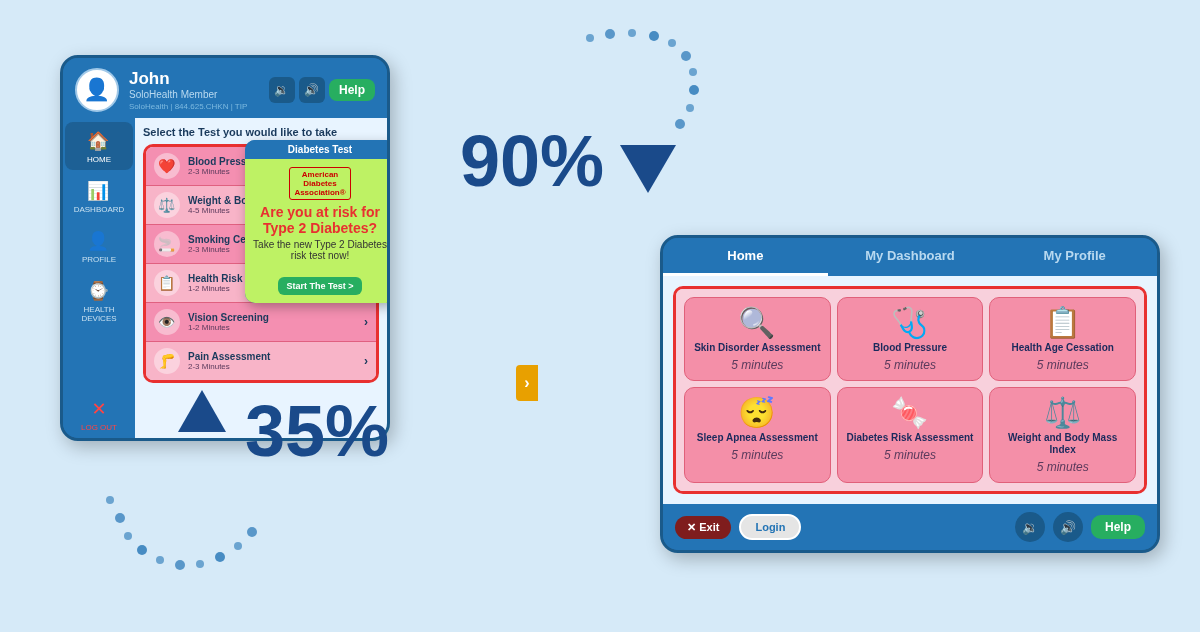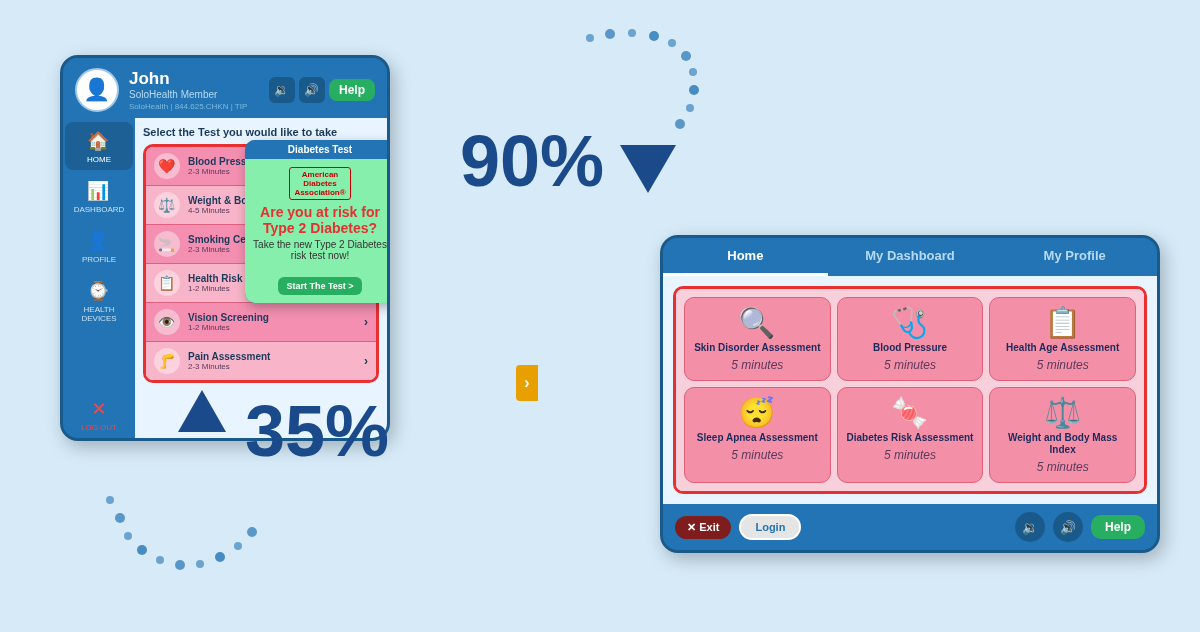--- a/index.html
+++ b/index.html
@@ -164,21 +164,21 @@
     }
     .popup-title-bar {
       background: #2374b5;
       color: #fff;
       text-align: center;
       font-size: 10px;
       font-weight: bold;
       padding: 4px;
     }
     .popup-body {
-      background: #86efac;
+      background: #bef264;
       padding: 8px;
       text-align: center;
     }
     .ada-logo {
       font-size: 8px; color: #c00;
       font-weight: bold; margin-bottom: 4px;
       border: 1px solid #c00;
       display: inline-block;
       padding: 2px 4px; border-radius: 3px;
     }
@@ -501,21 +501,21 @@
           <div class="tile-name">Skin Disorder Assessment</div>
           <div class="tile-time">5 minutes</div>
         </div>
         <div class="health-tile">
           <div class="tile-icon">🩺</div>
           <div class="tile-name">Blood Pressure</div>
           <div class="tile-time">5 minutes</div>
         </div>
         <div class="health-tile">
           <div class="tile-icon">📋</div>
-          <div class="tile-name">Health Age Assessment</div>
+          <div class="tile-name">Health Age Cessation</div>
           <div class="tile-time">5 minutes</div>
         </div>
         <div class="health-tile">
           <div class="tile-icon">😴</div>
           <div class="tile-name">Sleep Apnea Assessment</div>
           <div class="tile-time">5 minutes</div>
         </div>
         <div class="health-tile">
           <div class="tile-icon">🍬</div>
           <div class="tile-name">Diabetes Risk Assessment</div>

